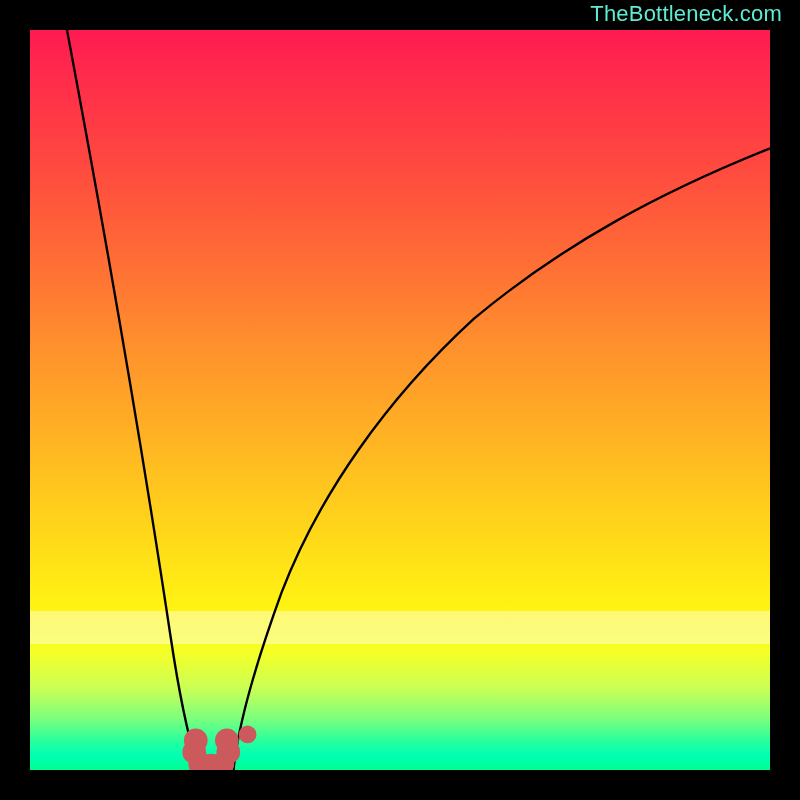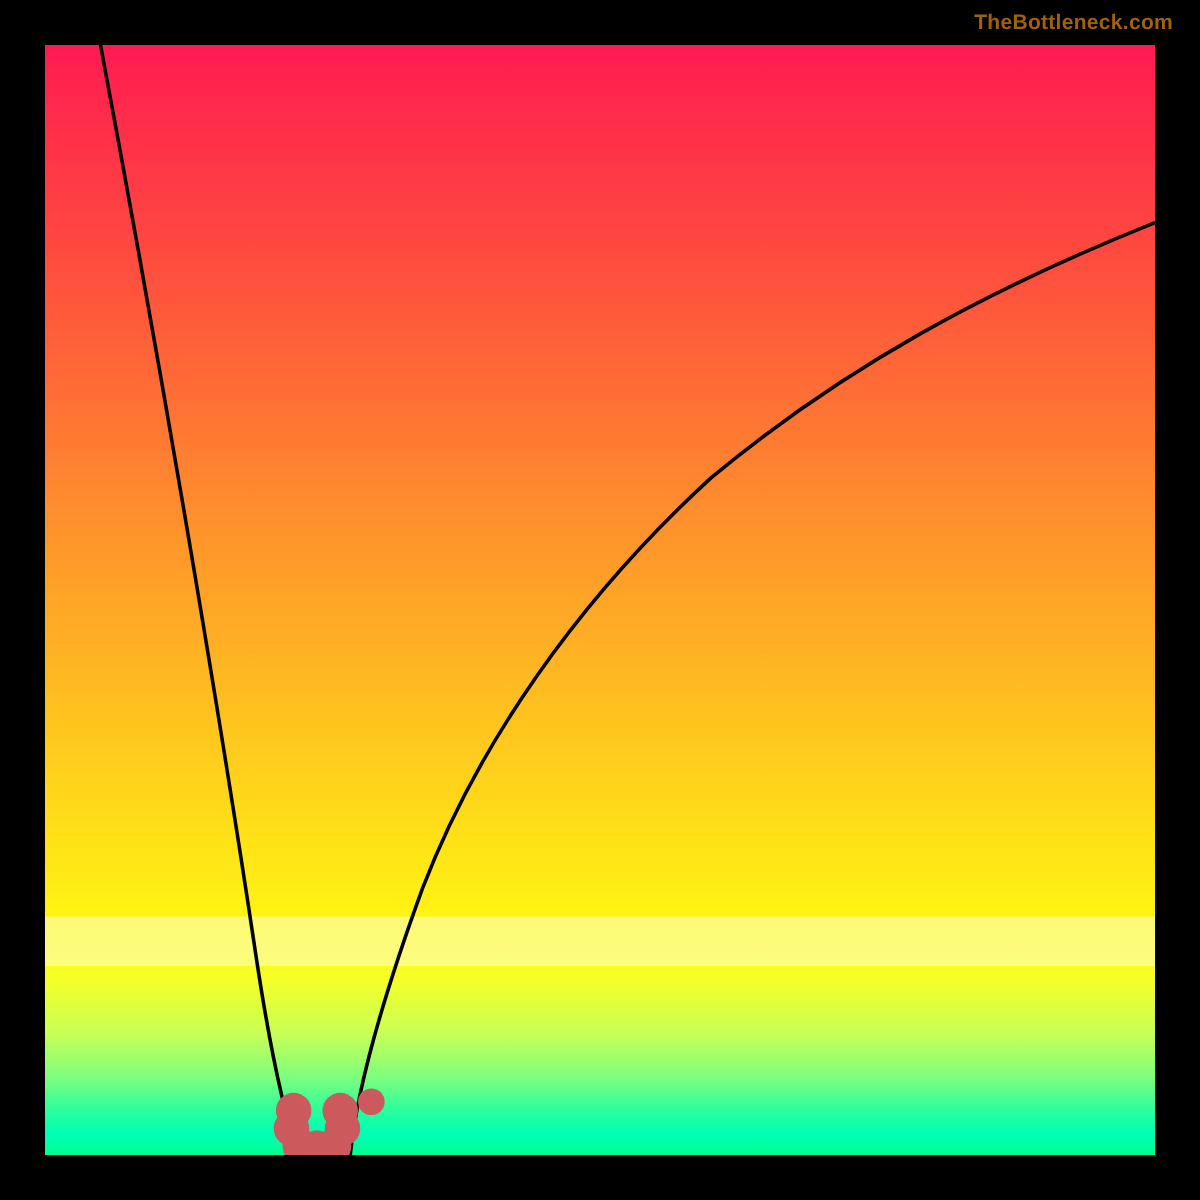--- a/index.html
+++ b/index.html
@@ -65,24 +65,24 @@
     top: 0;
     width: 100%;
     height: 100%;
   }
   .watermark {
     position: absolute;
     top: 0;
     right: 18px;
     height: 28px;
     line-height: 28px;
-    color: #a16207;
-    font-size: 14px;
+    color: #5eead4;
+    font-size: 22px;
     letter-spacing: 0.2px;
-    font-weight: 700;
+    font-weight: 400;
     user-select: none;
   }
 </style>
 </head>
 <body>
 
 <div class="frame">
 
   <div class="watermark">TheBottleneck.com</div>
 

